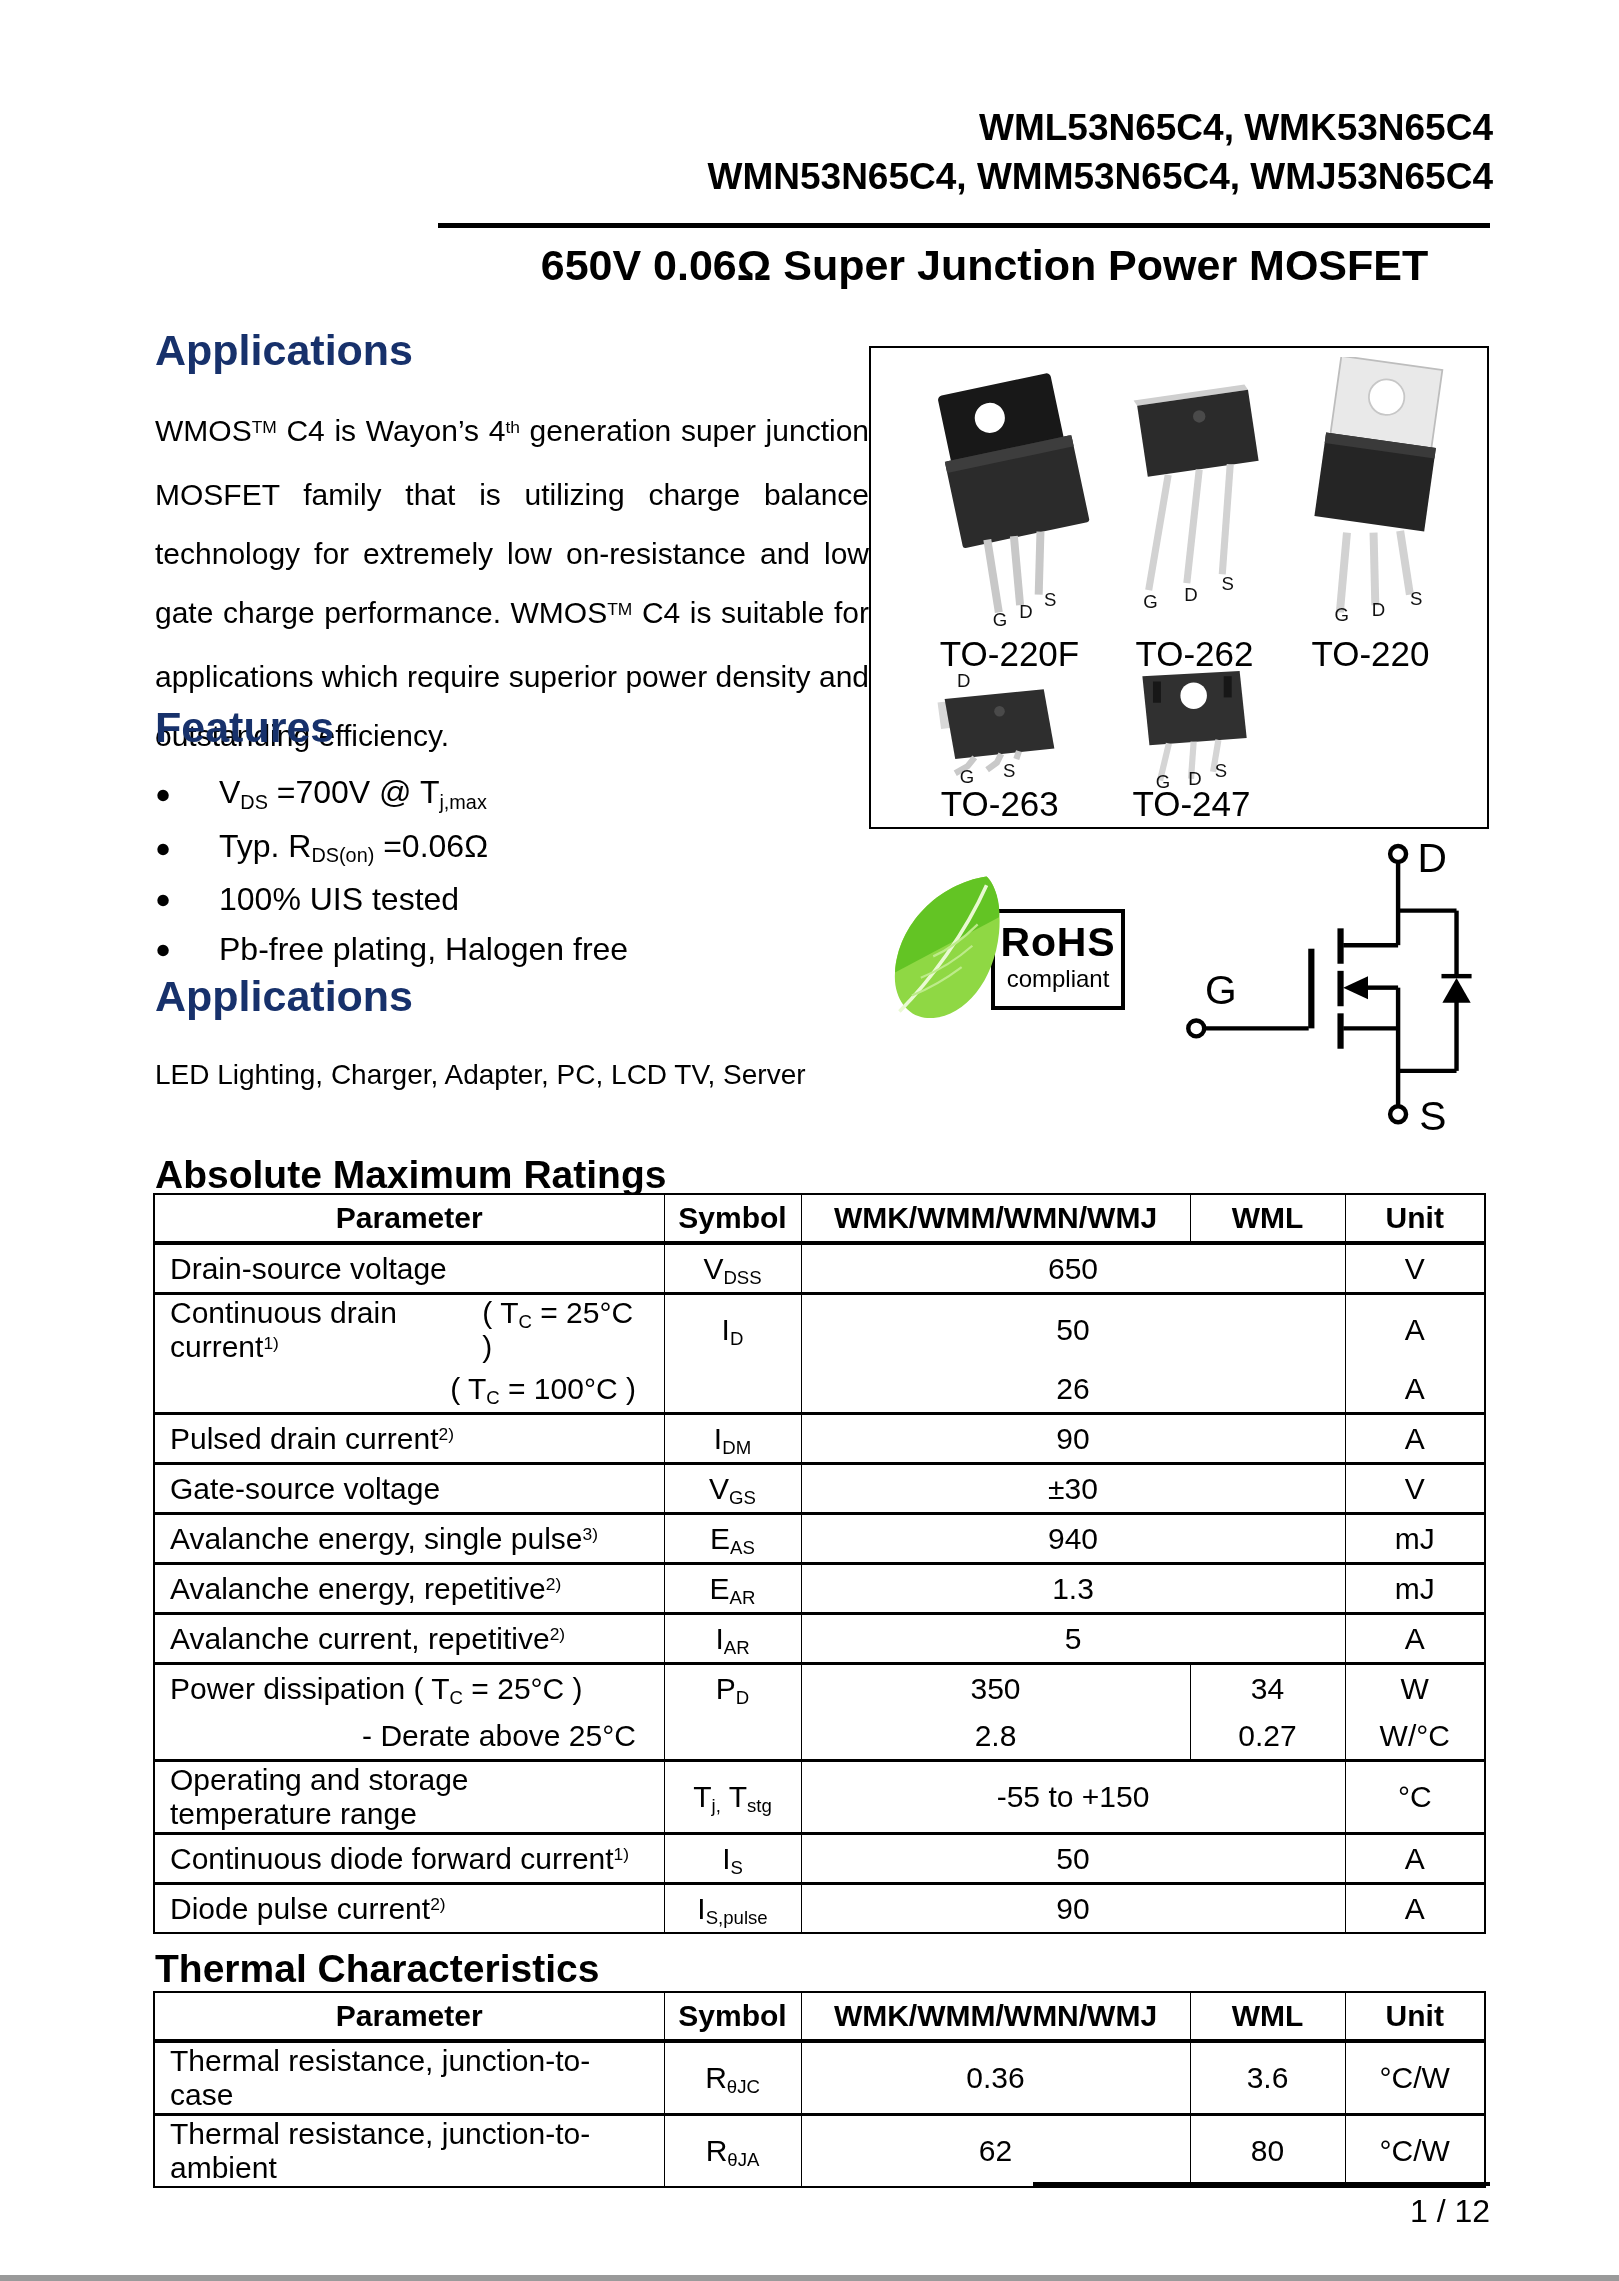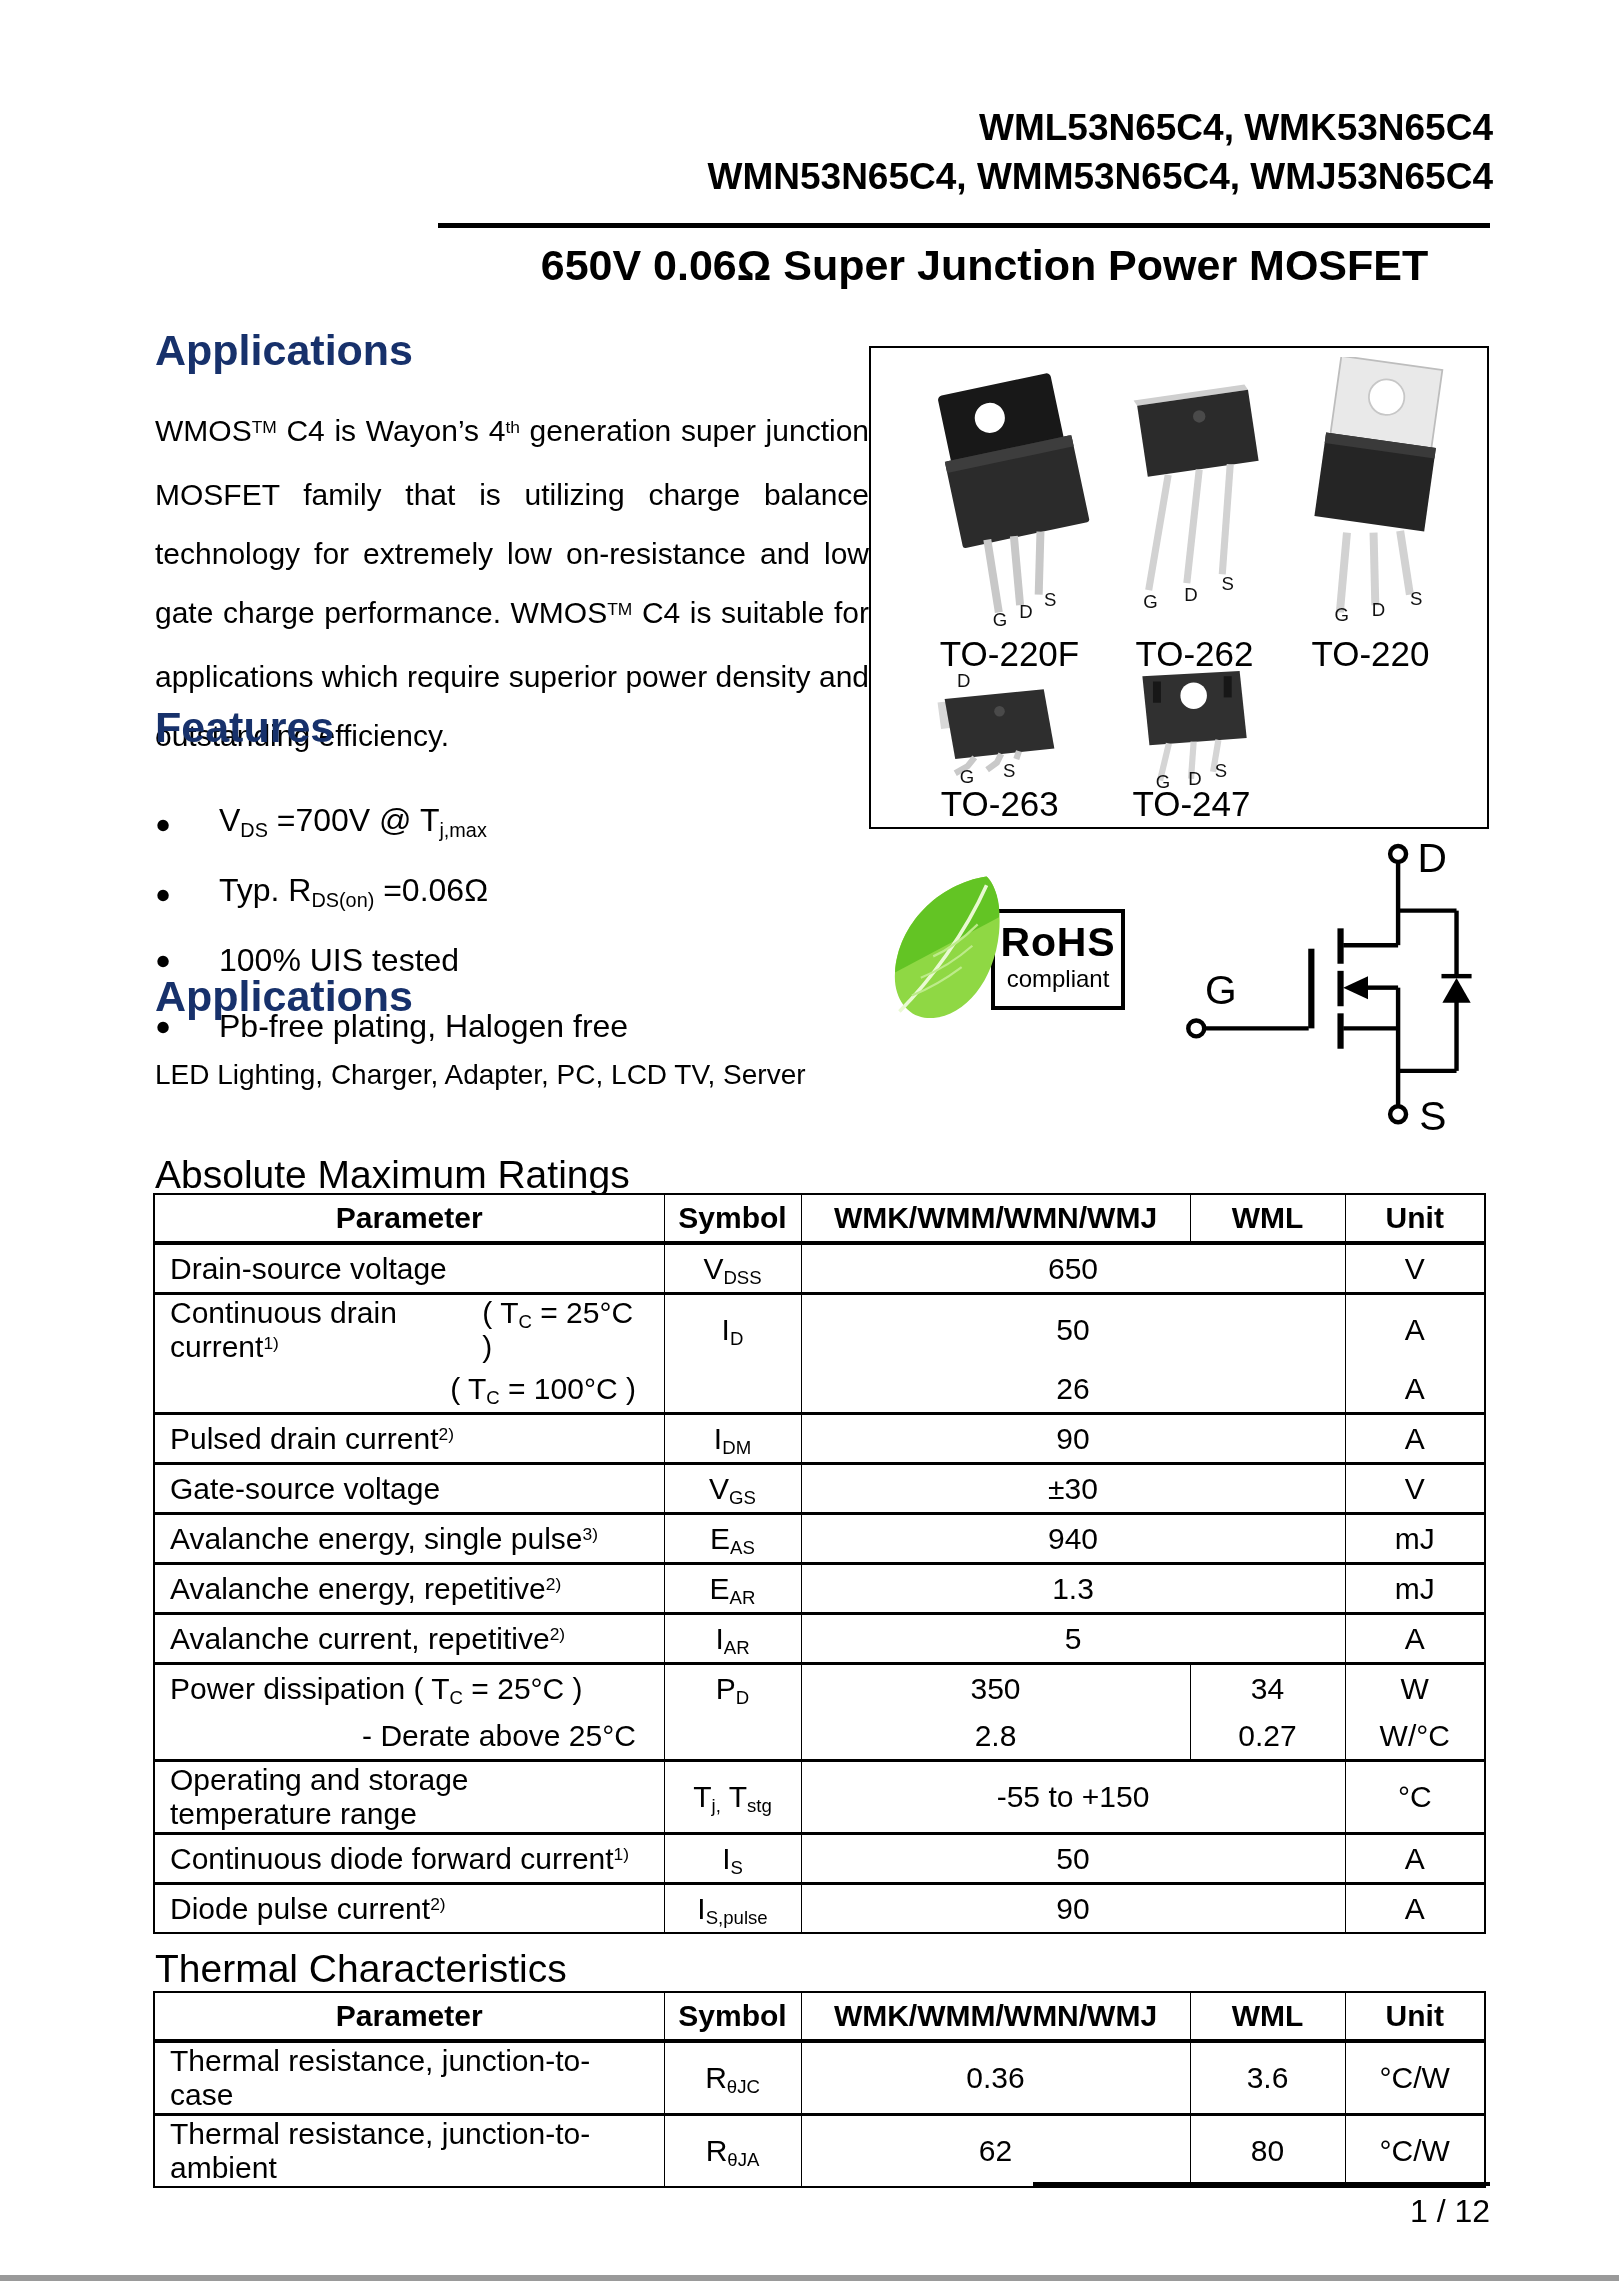--- a/index.html
+++ b/index.html
@@ -7,32 +7,32 @@
     position:relative;width:1620px;height:2275px;background:#ffffff;
     font-family:"Liberation Sans","DejaVu Sans",sans-serif;color:#000;overflow:hidden;
   }
   .abs{position:absolute;}
   
   .models{right:127px;top:103px;text-align:right;font-size:37px;font-weight:bold;line-height:49px;white-space:nowrap;}
   .rule1{left:438px;top:223px;width:1052px;height:5.3px;background:#000;}
   .title{left:408px;top:241px;width:1153px;text-align:center;font-size:43px;font-weight:bold;white-space:nowrap;}
   
   .sec-h{font-size:43px;font-weight:bold;color:var(--heading_blue,#17316b);}
-  .blk-h{font-size:39px;font-weight:normal;color:#000;text-align:center;}
+  .blk-h{font-size:39px;font-weight:bold;color:#000;text-align:center;}
   
   .desc-p{left:155px;top:401px;width:714px;font-size:30px;line-height:59px;text-align:justify;}
   .sup{font-size:0.58em;position:relative;top:-0.48em;}
   .sub{font-size:0.62em;position:relative;top:0.28em;}
   
   .pkgbox{left:869px;top:346px;width:616px;height:479px;border:2.7px solid #000;background:#fff;}
   .pkg-label{position:absolute;width:231px;text-align:center;font-size:35px;white-space:nowrap;}
   .pkg text{font-family:"Liberation Sans","DejaVu Sans",sans-serif;font-size:21px;fill:#111;}
   
   .feat{left:155px;top:773px;}
-  .feat-item{display:flex;align-items:flex-end;margin-bottom:11.5px;font-size:32px;line-height:38px;margin-top:28px;}
+  .feat-item{display:flex;align-items:center;margin-bottom:11.5px;font-size:32px;line-height:38px;}
   .bullet{width:64px;font-size:26.6px;}
   .bullet::before{content:"\25CF";}
   .app-text{left:155px;top:1059px;font-size:28px;text-align:right;}
   
   .rohs-box{left:991px;top:909px;width:126px;height:93px;border:4.4px solid #000;background:#fff;text-align:center;z-index:1;}
   .rohs-main{font-size:41px;font-weight:bold;line-height:48px;margin-top:5px;letter-spacing:0.9px;}
   .rohs-sub{font-size:24px;font-weight:normal;line-height:26.6px;}
   .leaf{left:887px;top:871px;z-index:2;}
   
   .mos text{font-family:"Liberation Sans","DejaVu Sans",sans-serif;font-size:46px;fill:#000;}

